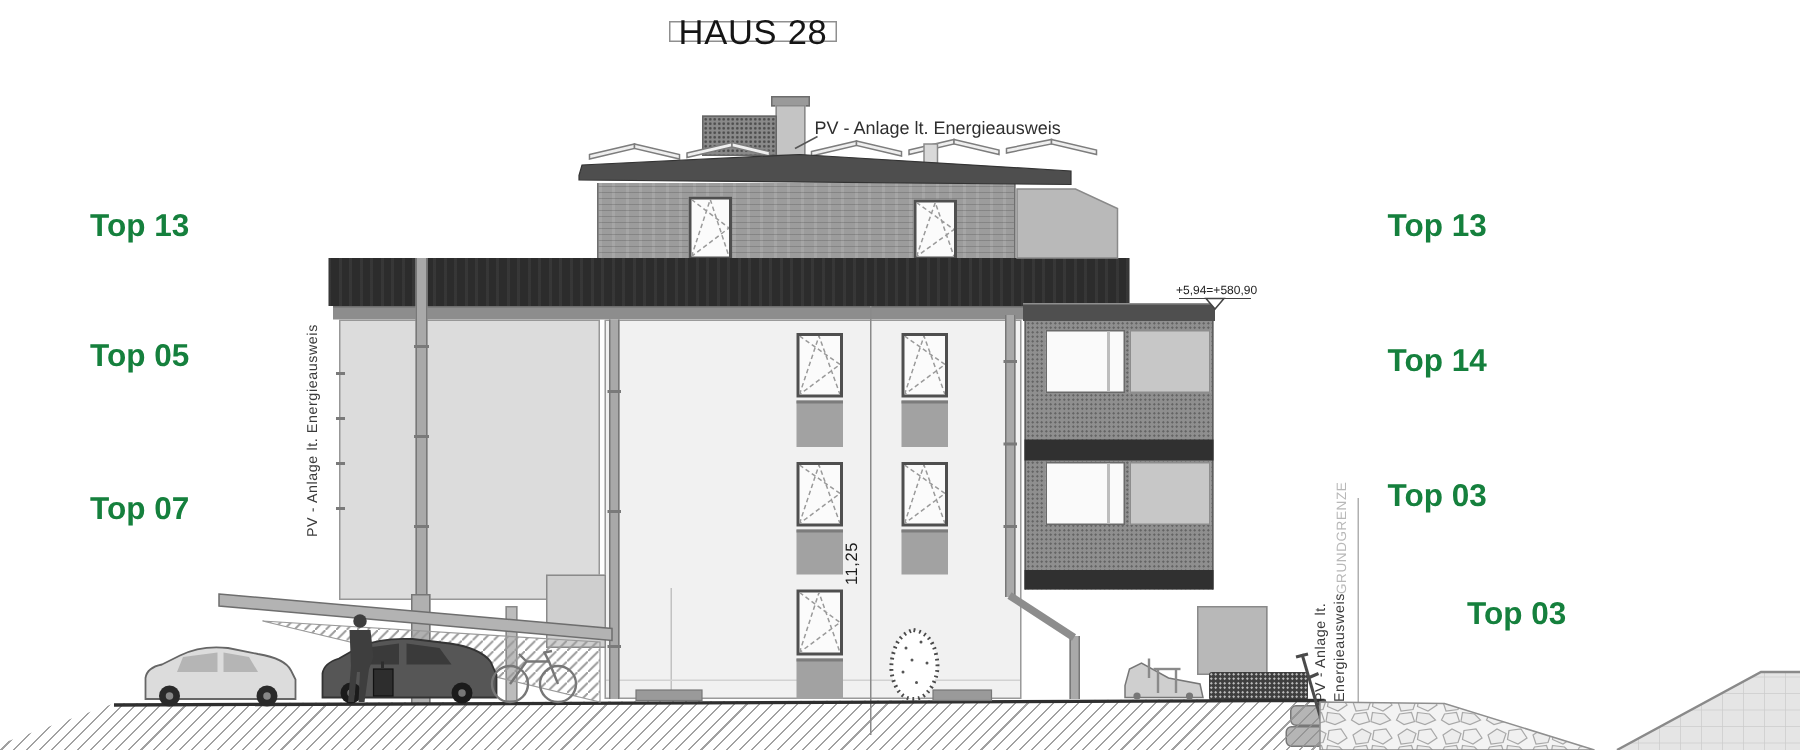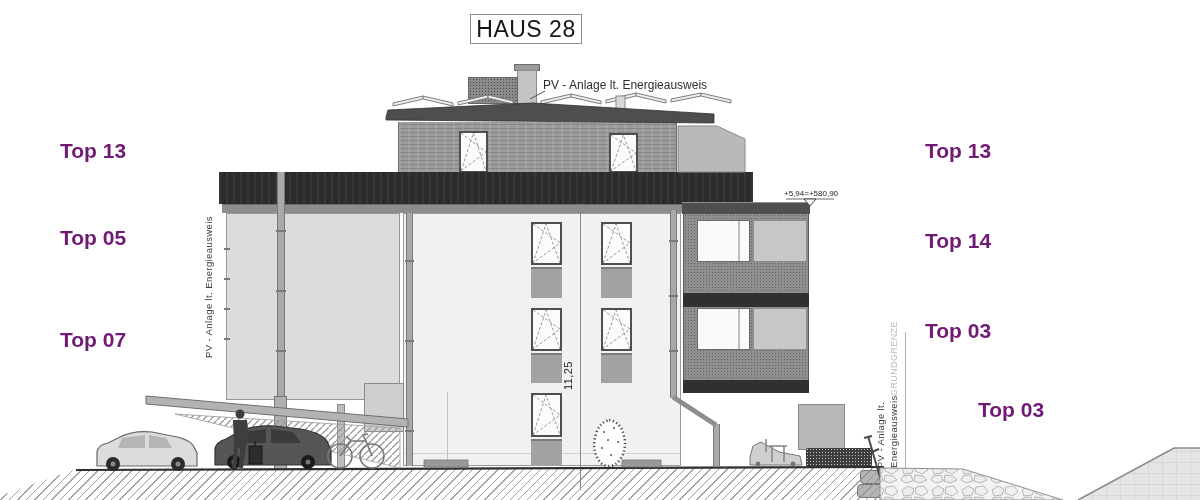--- a/index.html
+++ b/index.html
@@ -1,19 +1,19 @@
 <!DOCTYPE html>
 <html><head>
 <meta charset="utf-8">
 <style>
   html,body{margin:0;padding:0;background:#fff;}
   .scene{position:relative;width:1200px;height:500px;background:#fff;overflow:hidden;
          font-family:"Liberation Sans",sans-serif;color:#111;}
   .abs{position:absolute;box-sizing:border-box;}
-  .toplabel{font-weight:700;font-size:21px;letter-spacing:0;color:#701a75;white-space:nowrap;}
+  .toplabel{font-weight:700;font-size:21px;letter-spacing:0;color:#15803d;white-space:nowrap;}
   .vtext{writing-mode:vertical-rl;transform:rotate(180deg);white-space:nowrap;
          font-size:9.5px;color:#3a3a3a;letter-spacing:.4px;}
   .titlebox{border:1px solid #8f8f8f;background:#fff;display:flex;align-items:center;justify-content:center;
             font-size:23px;letter-spacing:.5px;color:#151515;}
   .window{background:#fbfbfb;border:2px solid #4f4f4f;}
   .spandrel{background:#a2a2a2;border-top:2px solid #7c7c7c;}
   .penthouse{background:#9c9c9c;
      background-image:repeating-linear-gradient(0deg,rgba(50,50,50,.22) 0 1px,transparent 1px 4px),
                       repeating-linear-gradient(90deg,rgba(255,255,255,.10) 0 2px,transparent 2px 9px);
      border-left:1px solid #6f6f6f;border-right:1px solid #6f6f6f;}
@@ -29,21 +29,21 @@
      clip-path:polygon(76px 3px,883px 0px,883px 34px,0px 34px,0px 30px);}
   .pipe{background:#a9a9a9;border-left:1px solid #787878;border-right:1px solid #787878;}
   .tick{position:absolute;left:-2px;right:-2px;height:2px;background:#7a7a7a;}
   svg{display:block;}
 </style>
 </head>
 <body>
 
 <div class="scene">
 
-  <div class="abs titlebox" style="left:470px;top:14px;width:112px;height:30px;">
+  <div class="abs titlebox" style="left:446px;top:14px;width:112px;height:14px;">
     <span>HAUS 28</span>
   </div>
 
   <div class="abs toplabel" style="left:60px;top:139px;">Top 13</div>
   <div class="abs toplabel" style="left:60px;top:226px;">Top 05</div>
   <div class="abs toplabel" style="left:60px;top:328px;">Top 07</div>
 
   <div class="abs toplabel" style="left:925px;top:139px;">Top 13</div>
   <div class="abs toplabel" style="left:925px;top:229px;">Top 14</div>
   <div class="abs toplabel" style="left:925px;top:319px;">Top 03</div>

